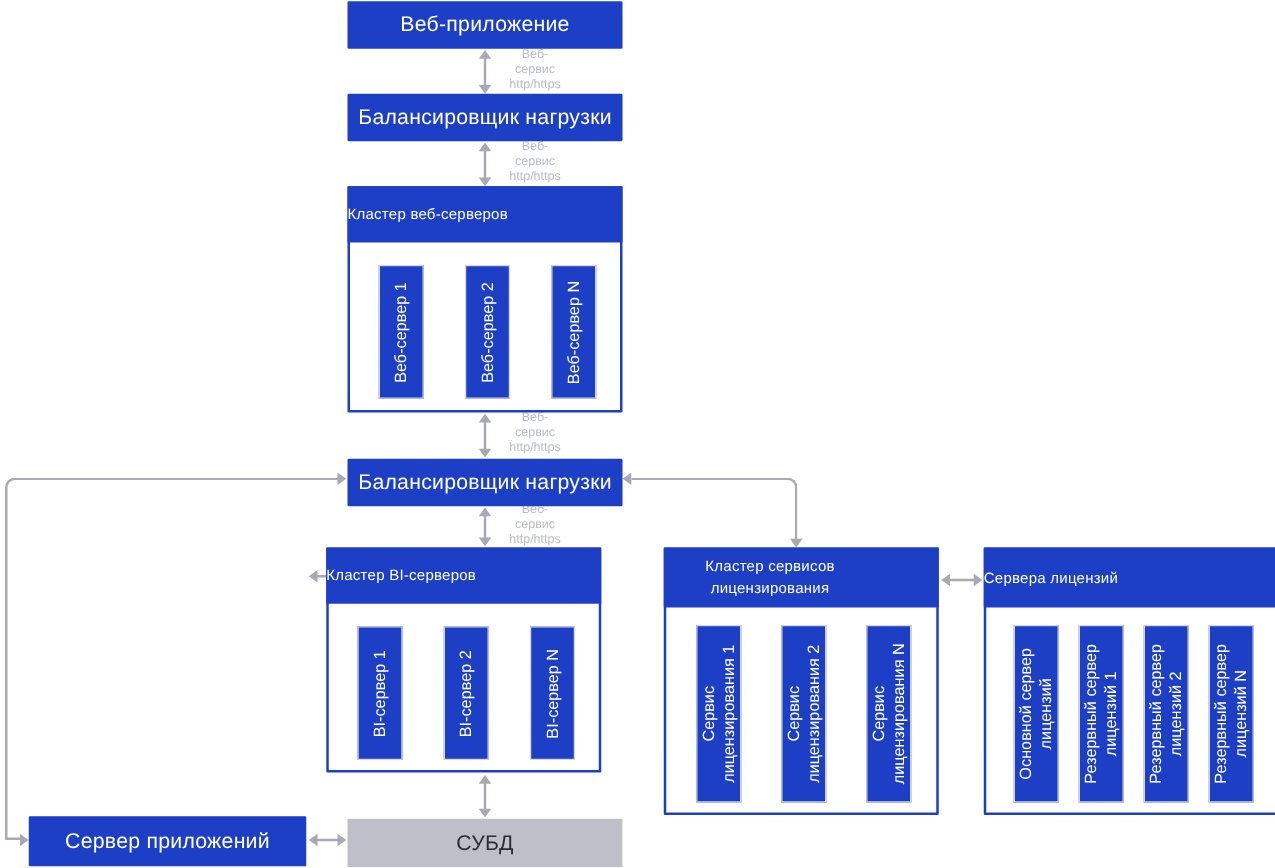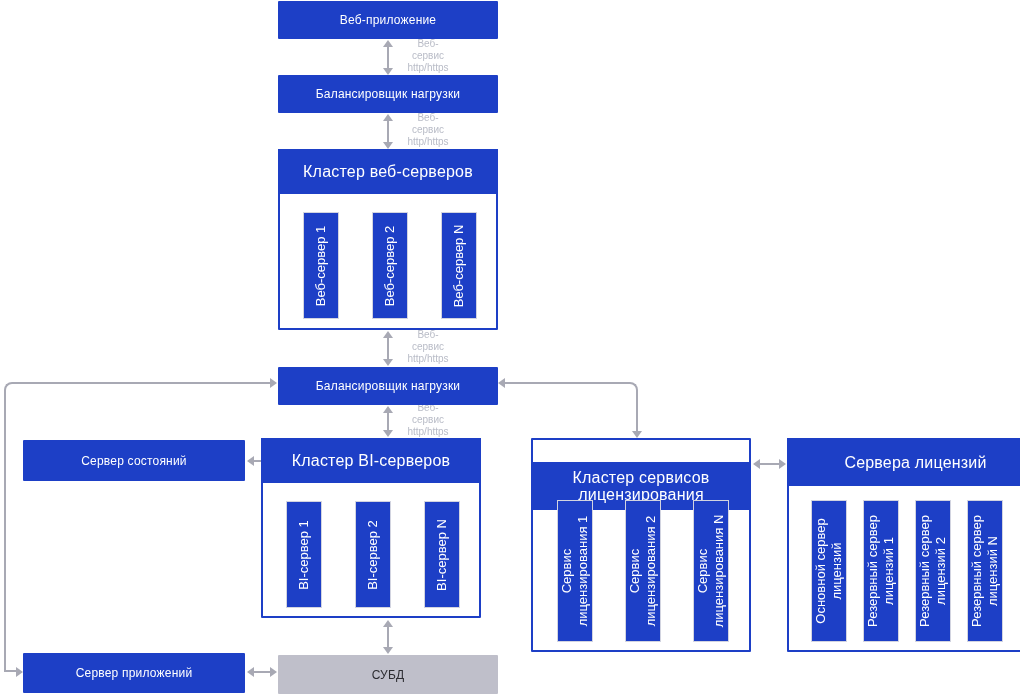--- a/index.html
+++ b/index.html
@@ -10,29 +10,29 @@
     --graytext:#2c2c31;
     --innerborder:#d2d4e0;
   }
   *{margin:0;padding:0;box-sizing:border-box;}
   html,body{background:#ffffff;}
   body{font-family:"Liberation Sans","DejaVu Sans",sans-serif;}
   .canvas{position:relative;width:1020px;height:694px;background:#ffffff;overflow:hidden;}
 
   
   .node{position:absolute;display:flex;align-items:center;justify-content:center;
-        background:var(--blue);color:#ffffff;font-size:12px;letter-spacing:.2px;
+        background:var(--blue);color:#ffffff;font-size:17px;letter-spacing:.2px;
         text-align:left;border-radius:1px;}
   .node.gray{background:var(--graybox);color:var(--graytext);}
 
   
   .cluster{position:absolute;background:#ffffff;border:2px solid var(--blue);border-radius:1px;}
   .cluster-header{position:absolute;left:-2px;top:-2px;right:-2px;background:var(--blue);
-        color:#ffffff;display:flex;align-items:center;justify-content:center;
-        font-size:16px;text-align:center;line-height:17px;letter-spacing:.2px;}
+        color:#ffffff;display:flex;align-items:center;justify-content:flex-start;
+        font-size:12px;text-align:center;line-height:17px;letter-spacing:.2px;}
 
   
   .vbox{position:absolute;width:36px;background:var(--blue);border:1px solid var(--innerborder);
         display:flex;align-items:center;justify-content:center;overflow:visible;}
   .vtext{transform:rotate(-90deg);color:#ffffff;font-size:13px;line-height:16px;
         text-align:center;flex:none;}
 
   
   .vline{position:absolute;width:2px;background:var(--line);}
   .hline{position:absolute;height:2px;background:var(--line);}
@@ -129,23 +129,20 @@
   </div>
 
   <div class="node" style="left:278px;top:75px;width:220px;height:38px;">
     <span>Балансировщик нагрузки</span>
   </div>
 
   <div class="node" style="left:278px;top:367px;width:220px;height:38px;">
     <span>Балансировщик нагрузки</span>
   </div>
 
-  <div class="node" style="left:23px;top:440px;width:222px;height:41px;">
-    <span>Сервер состояний</span>
-  </div>
 
   <div class="node" style="left:23px;top:653px;width:222px;height:40px;">
     <span>Сервер приложений</span>
   </div>
 
   <div class="node gray" style="left:278px;top:655px;width:220px;height:39px;">
     <span>СУБД</span>
   </div>
 
   <div class="cluster" style="left:278px;top:149px;width:220px;height:181px;">
@@ -172,21 +169,21 @@
     </div>
     <div class="vbox" style="left:92px;top:61px;height:107px;">
       <div class="vtext" style="width:100px;">BI-сервер 2</div>
     </div>
     <div class="vbox" style="left:161px;top:61px;height:107px;">
       <div class="vtext" style="width:100px;">BI-сервер N</div>
     </div>
   </div>
 
   <div class="cluster" style="left:531px;top:438px;width:220px;height:214px;">
-    <div class="cluster-header" style="height:48px;margin-top:24px;">
+    <div class="cluster-header" style="height:48px;">
       <span style="display:inline-block;max-width:170px;">Кластер сервисов лицензирования</span>
     </div>
     <div class="vbox" style="left:24px;top:60px;height:142px;">
       <div class="vtext" style="width:134px;">Сервис лицензирования 1</div>
     </div>
     <div class="vbox" style="left:92px;top:60px;height:142px;">
       <div class="vtext" style="width:134px;">Сервис лицензирования 2</div>
     </div>
     <div class="vbox" style="left:160px;top:60px;height:142px;">
       <div class="vtext" style="width:134px;">Сервис лицензирования N</div>

